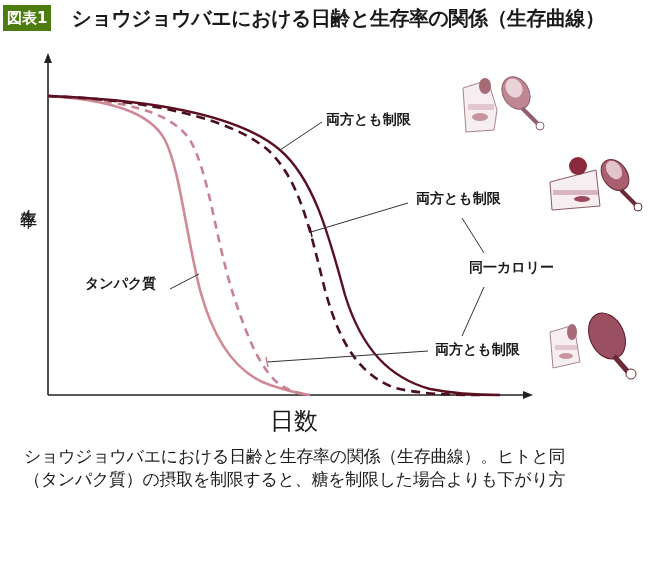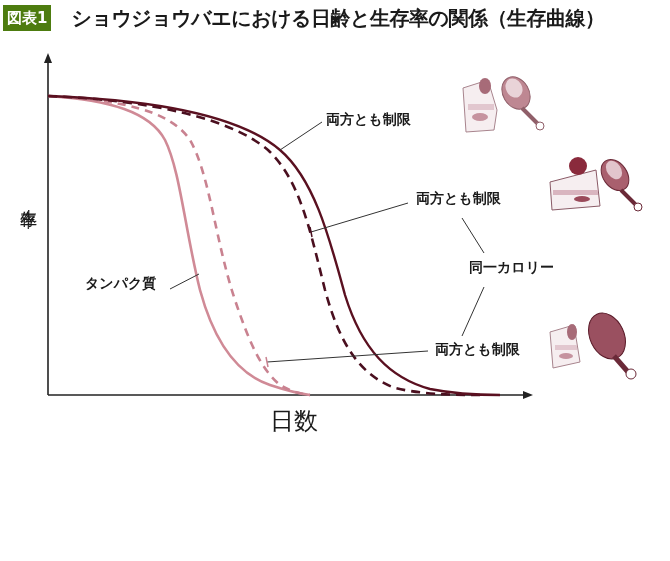--- a/index.html
+++ b/index.html
@@ -90,13 +90,15 @@
 <div class="ylabel">生存率</div>
 <div class="xlabel">日数</div>
 
 <div class="lbl" style="left:326px; top:111px;">両方とも制限</div>
 <div class="lbl" style="left:416px; top:190px;">両方とも制限</div>
 <div class="lbl" style="left:448px; top:259px;margin-left:21px;">同一カロリー</div>
 <div class="lbl" style="left:435px; top:341px;">両方とも制限</div>
 <div class="lbl" style="left:85px; top:275px;">タンパク質</div>
 
 <div class="caption">
+  <p>ショウジョウバエにおける日齢と生存率の関係（生存曲線）。ヒトと同</p>
+  <p>（タンパク質）の摂取を制限すると、糖を制限した場合よりも下がり方</p>
 </div>
 
 </body></html>

